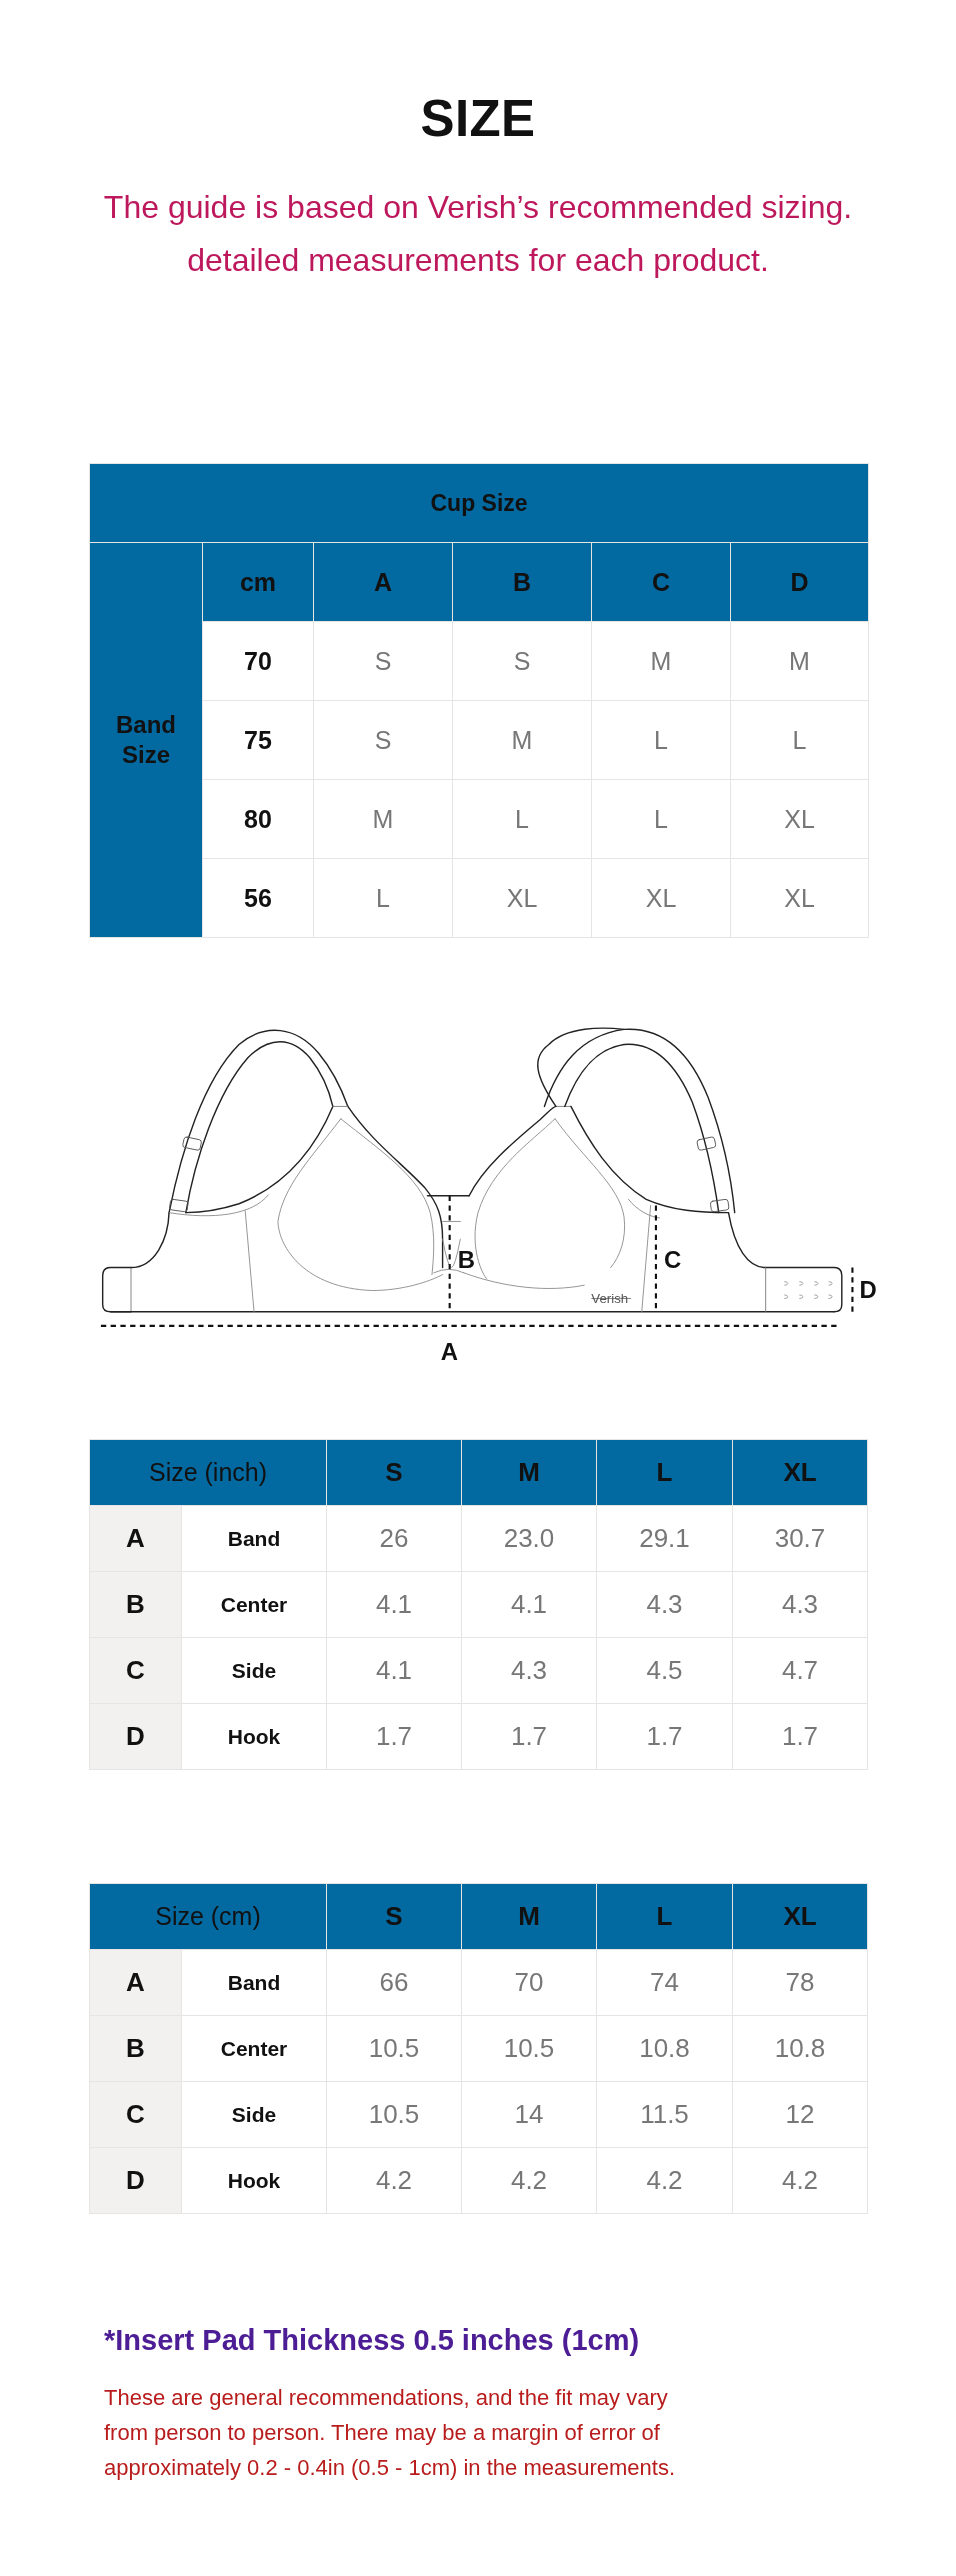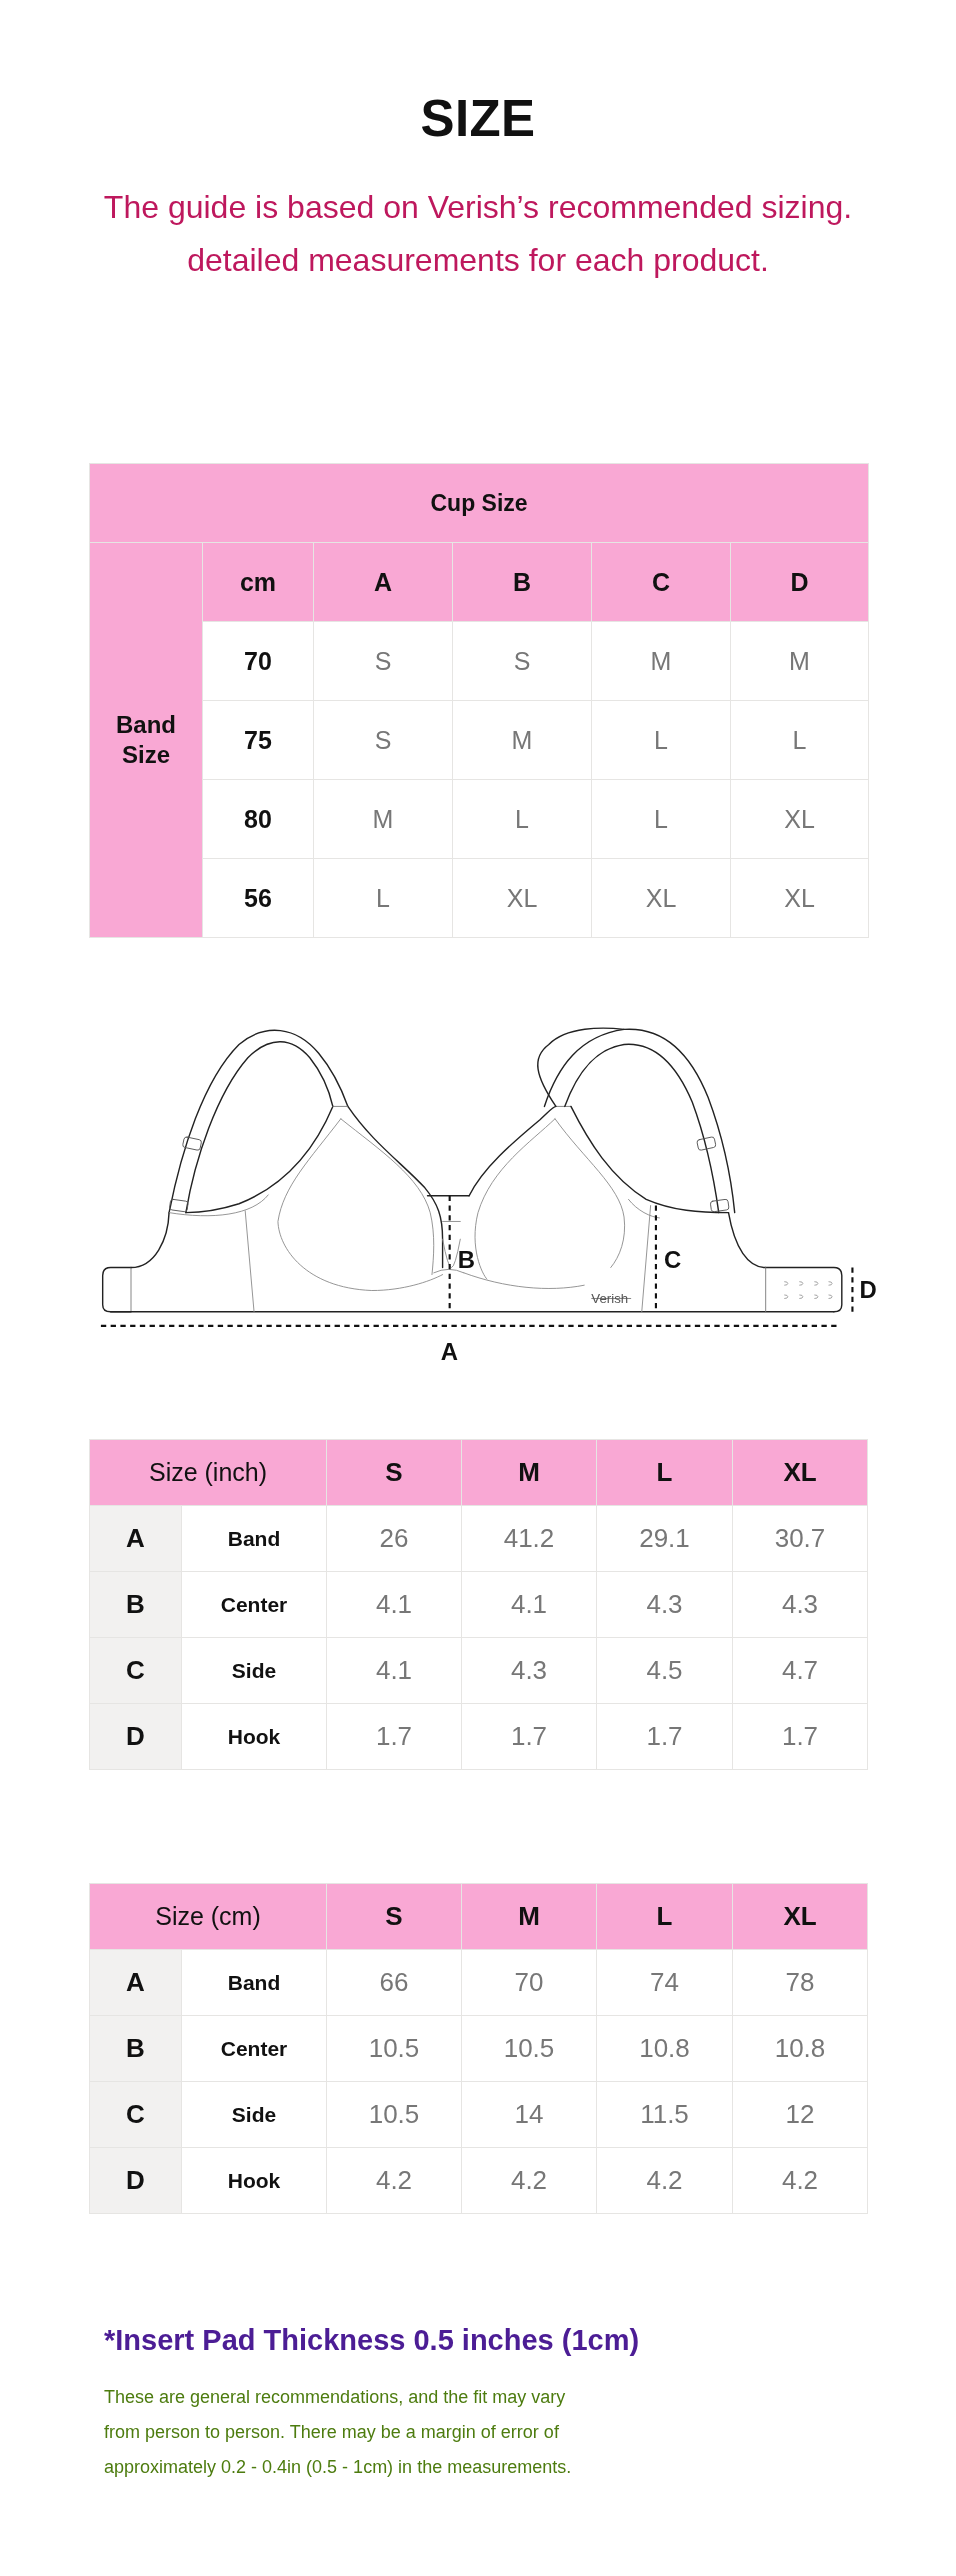--- a/index.html
+++ b/index.html
@@ -37,21 +37,21 @@
     width: 779px;
     border-collapse: collapse;
     table-layout: fixed;
   }
   table.grid td, table.grid th {
     border: 0.9px solid #e6e5e3;
     text-align: center;
     vertical-align: middle;
     padding: 0;
   }
-  .hdr { background: #f9a8d4; color: #111; font-weight: 600; }
+  .hdr { background: #0369a1; color: #111; font-weight: 600; }
   .val { background: #ffffff; color: #777777; font-weight: 500; }
   .rowlabel { background: #ffffff; color: #111; font-weight: 600; }
 
   
   #cup-table { top: 463px; }
   #cup-table tr { height: 79px; }
   #cup-table .cup-title { font-size: 23px; }
   #cup-table .band-label { font-size: 24px; line-height: 30px; }
   #cup-table .colhdr { font-size: 25px; }
   #cup-table .rowlabel { font-size: 25px; }
@@ -78,23 +78,23 @@
     position: absolute;
     top: 2324px; left: 104px;
     font-size: 29px;
     font-weight: 600;
     color: #4c1d95;
     white-space: nowrap;
   }
   .note-body {
     position: absolute;
     top: 2380px; left: 104px; width: 761px;
-    font-size: 18px;
+    font-size: 22px;
     line-height: 35px;
-    color: #4d7c0f;
+    color: #b91c1c;
   }
   .note-body span { display: block; white-space: nowrap; }
 </style>
 </head>
 <body>
 
 <h1 class="title">SIZE</h1>
 
 <div class="intro">
   <span>The guide is based on Verish’s recommended sizing.</span>
@@ -253,21 +253,21 @@
     <td class="hdr corner" colspan="2">Size (inch)</td>
     <td class="hdr colhdr">S</td>
     <td class="hdr colhdr">M</td>
     <td class="hdr colhdr">L</td>
     <td class="hdr colhdr">XL</td>
   </tr>
   <tr>
     <td class="hdr letter">A</td>
     <td class="name">Band</td>
     <td class="val">26</td>
-    <td class="val">41.2</td>
+    <td class="val">23.0</td>
     <td class="val">29.1</td>
     <td class="val">30.7</td>
   </tr>
   <tr>
     <td class="hdr letter">B</td>
     <td class="name">Center</td>
     <td class="val">4.1</td>
     <td class="val">4.1</td>
     <td class="val">4.3</td>
     <td class="val">4.3</td>

